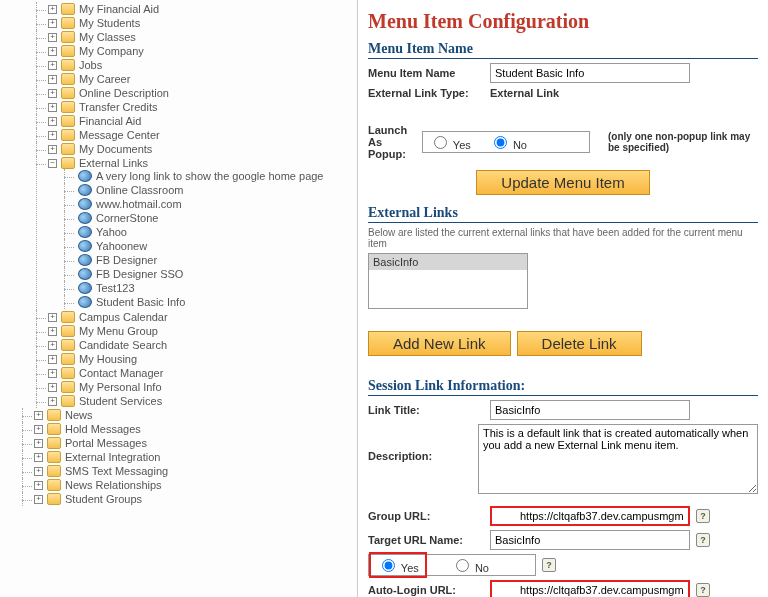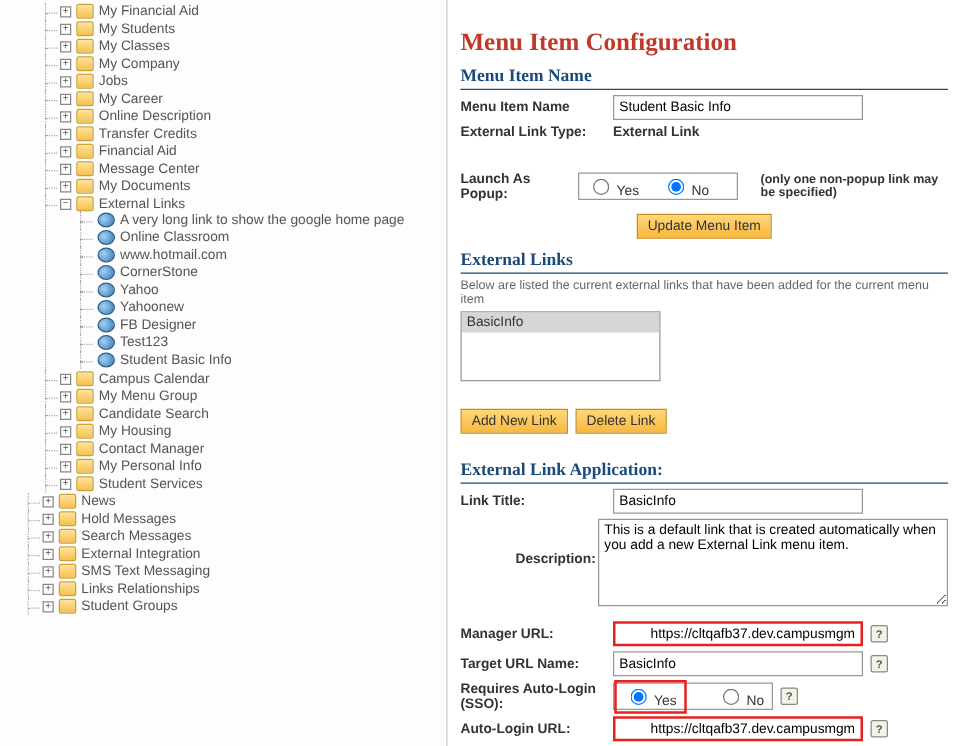--- a/index.html
+++ b/index.html
@@ -56,46 +56,46 @@
     width: 12px; height: 12px; border-radius: 50%;
     background: radial-gradient(circle at 4px 4px,#9fd2f7,#3b76b5);
     border: 1px solid #2a5a8a;
   }
   .content-pane {
     flex: 1;
     padding: 6px 10px 10px 10px;
     overflow-y: auto;
   }
   h1.page-title {
-    color: #c0392b; font-size: 20px; margin: 17px 0 8px 0; font-weight: bold;
+    color: #c0392b; font-size: 20px; margin: 4px 0 8px 0; font-weight: bold;
     font-family: Georgia, serif;
   }
   h2.section-title {
     color: #1a4a7a; font-size: 14px; margin: 6px 0 4px 0; font-weight: bold;
     border-bottom: 1px solid #1a4a7a; padding-bottom: 1px;
     font-family: Georgia, serif;
   }
   .section-note { color: #666; font-size: 10px; margin: 2px 0 4px 0; }
   .form-row { display: flex; align-items: center; margin: 4px 0; }
   .form-row .label { width: 122px; font-weight: bold; color: #333; }
   .form-row .field { flex: 1; display: flex; align-items: center; gap: 6px; }
   .text-input {
     border: 1px solid #999; padding: 2px 4px; font-size: 11px; height: 20px;
     background: #fff; font-family: Arial, sans-serif;
   }
   .wide { width: 200px; }
   .radio-group {
     border: 1px solid #999; padding: 2px 6px; display: flex; gap: 18px;
-    align-items: center; height: 22px; width: 128px; background: #fff;
+    align-items: center; height: 22px; width: 168px; background: #fff;
   }
   .side-note { font-size: 10px; font-weight: bold; color: #333; margin-left: 12px; width: 150px; }
   .btn {
     background: linear-gradient(#ffd77a,#f8b83f);
     border: 1px solid #c98d1e;
-    padding: 3px 8px; font-size: 11px; cursor: pointer;
+    padding: 3px 24px; font-size: 15px; cursor: pointer;
     color: #333;
   }
   .btn-row { margin: 22px 0; display: flex; gap: 6px; }
   .listbox {
     width: 160px; height: 56px; border: 1px solid #999; background: #fff;
     overflow-y: scroll; font-size: 11px;
   }
   .listbox .item { padding: 2px 4px; }
   .listbox .item.selected { background: #d6d6d6; }
   textarea.text-input { height: 70px; width: 280px; resize: both; }
@@ -236,20 +236,26 @@
             </li>
             <li>
               <div class="node-row">
                 <span class="icon icon-globe"></span>
                 <span>FB Designer</span>
               </div>
             </li>
             <li>
               <div class="node-row">
                 <span class="icon icon-globe"></span>
+                <span>FB Designer SSO</span>
+              </div>
+            </li>
+            <li>
+              <div class="node-row">
+                <span class="icon icon-globe"></span>
                 <span>Test123</span>
               </div>
             </li>
             <li>
               <div class="node-row">
                 <span class="icon icon-globe"></span>
                 <span>Student Basic Info</span>
               </div>
             </li>
           </ul>
@@ -316,42 +322,42 @@
           <div class="node-row">
             <span class="exp">+</span>
             <span class="icon icon-folder"></span>
             <span>Hold Messages</span>
           </div>
         </li>
         <li>
           <div class="node-row">
             <span class="exp">+</span>
             <span class="icon icon-folder"></span>
-            <span>Search Messages</span>
+            <span>Portal Messages</span>
           </div>
         </li>
         <li>
           <div class="node-row">
             <span class="exp">+</span>
             <span class="icon icon-folder"></span>
             <span>External Integration</span>
           </div>
         </li>
         <li>
           <div class="node-row">
             <span class="exp">+</span>
             <span class="icon icon-folder"></span>
             <span>SMS Text Messaging</span>
           </div>
         </li>
         <li>
           <div class="node-row">
             <span class="exp">+</span>
             <span class="icon icon-folder"></span>
-            <span>Links Relationships</span>
+            <span>News Relationships</span>
           </div>
         </li>
         <li>
           <div class="node-row">
             <span class="exp">+</span>
             <span class="icon icon-folder"></span>
             <span>Student Groups</span>
           </div>
         </li>
       </ul>
@@ -391,49 +397,48 @@
   <h2 class="section-title">External Links</h2>
   <div class="section-note">Below are listed the current external links that have been added for the current menu item</div>
   <div class="listbox">
     <div class="item selected">BasicInfo</div>
   </div>
   <div class="btn-row">
     <button class="btn">Add New Link</button>
     <button class="btn">Delete Link</button>
   </div>
 
-  <h2 class="section-title">External Link Application:</h2>
+  <h2 class="section-title">Session Link Information:</h2>
   <div class="form-row">
     <div class="label">Link Title:</div>
     <div class="field">
       <input class="text-input wide" value="BasicInfo" style="">
     </div>
   </div>
-  <div class="form-row" style="align-items:flex-start;margin-left:44px;">
+  <div class="form-row" style="align-items:flex-start;">
     <div class="label" style="padding-top:26px;">Description:</div>
     <div class="field">
       <textarea class="text-input" id="desc-ta" style="">This is a default link that is created automatically when you add a new External Link menu item.</textarea>
     </div>
   </div>
   <div class="form-row" style="margin-top:12px;">
-    <div class="label">Manager URL:</div>
+    <div class="label">Group URL:</div>
     <div class="field">
       <input class="text-input wide highlight-red" value="https://cltqafb37.dev.campusmgm" style="">
       <span class="help-icon">?</span>
     </div>
   </div>
   <div class="form-row">
     <div class="label">Target URL Name:</div>
     <div class="field">
       <input class="text-input wide" value="BasicInfo" style="">
       <span class="help-icon">?</span>
     </div>
   </div>
   <div class="form-row">
-    <div class="label">Requires Auto-Login (SSO):</div>
     <div class="field">
       <div class="radio-group" style="padding:0;">
         <label class="highlight-red" style="padding:2px 6px;"><input type="radio" name="sso" checked="" style=""> <span>Yes</span></label>
         <label style="padding:2px 6px;"><input type="radio" name="sso" style=""> <span>No</span></label>
       </div>
       <span class="help-icon">?</span>
     </div>
   </div>
   <div class="form-row">
     <div class="label">Auto-Login URL:</div>

